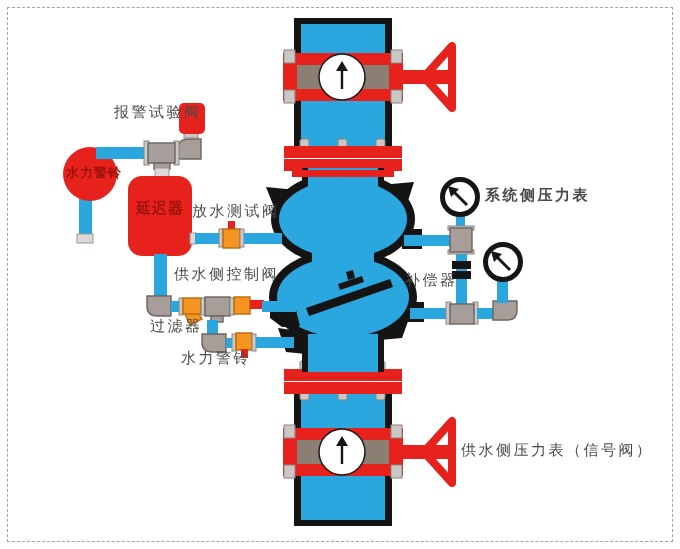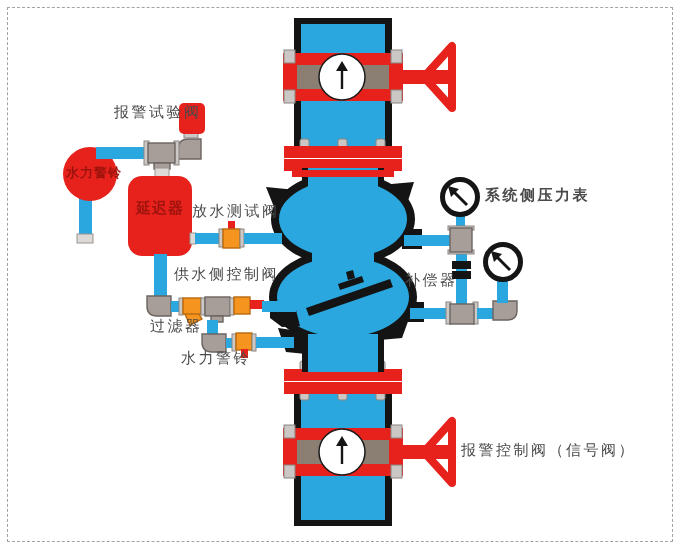--- a/index.html
+++ b/index.html
@@ -233,16 +233,16 @@
 
   <div class="lbl" style="left:114px;top:104px;">报警试验阀</div>
   <div class="lbl emboss" style="left:60px;top:166px;width:68px;font-size:13px;">水力警铃</div>
   <div class="lbl emboss" style="left:130px;top:200px;width:60px;text-align:center;">延迟器</div>
   <div class="lbl" style="left:192px;top:203px;">放水测试阀</div>
   <div class="lbl" style="left:174px;top:266px;">供水侧控制阀</div>
   <div class="lbl" style="left:150px;top:318px;">过滤器</div>
   <div class="lbl" style="left:181px;top:350px;">水力警铃</div>
   <div class="lbl" style="left:485px;top:187px;font-weight:bold;">系统侧压力表</div>
   <div class="lbl" style="left:405px;top:274px;font-family:Liberation Mono, monospace;">补偿器</div>
-  <div class="lbl" style="left:461px;top:442px;">报警控制阀（信号阀）</div>
+  <div class="lbl" style="left:461px;top:442px;">供水侧压力表（信号阀）</div>
 
   <div class="frame"></div>
 </div>
 
 </body></html>

